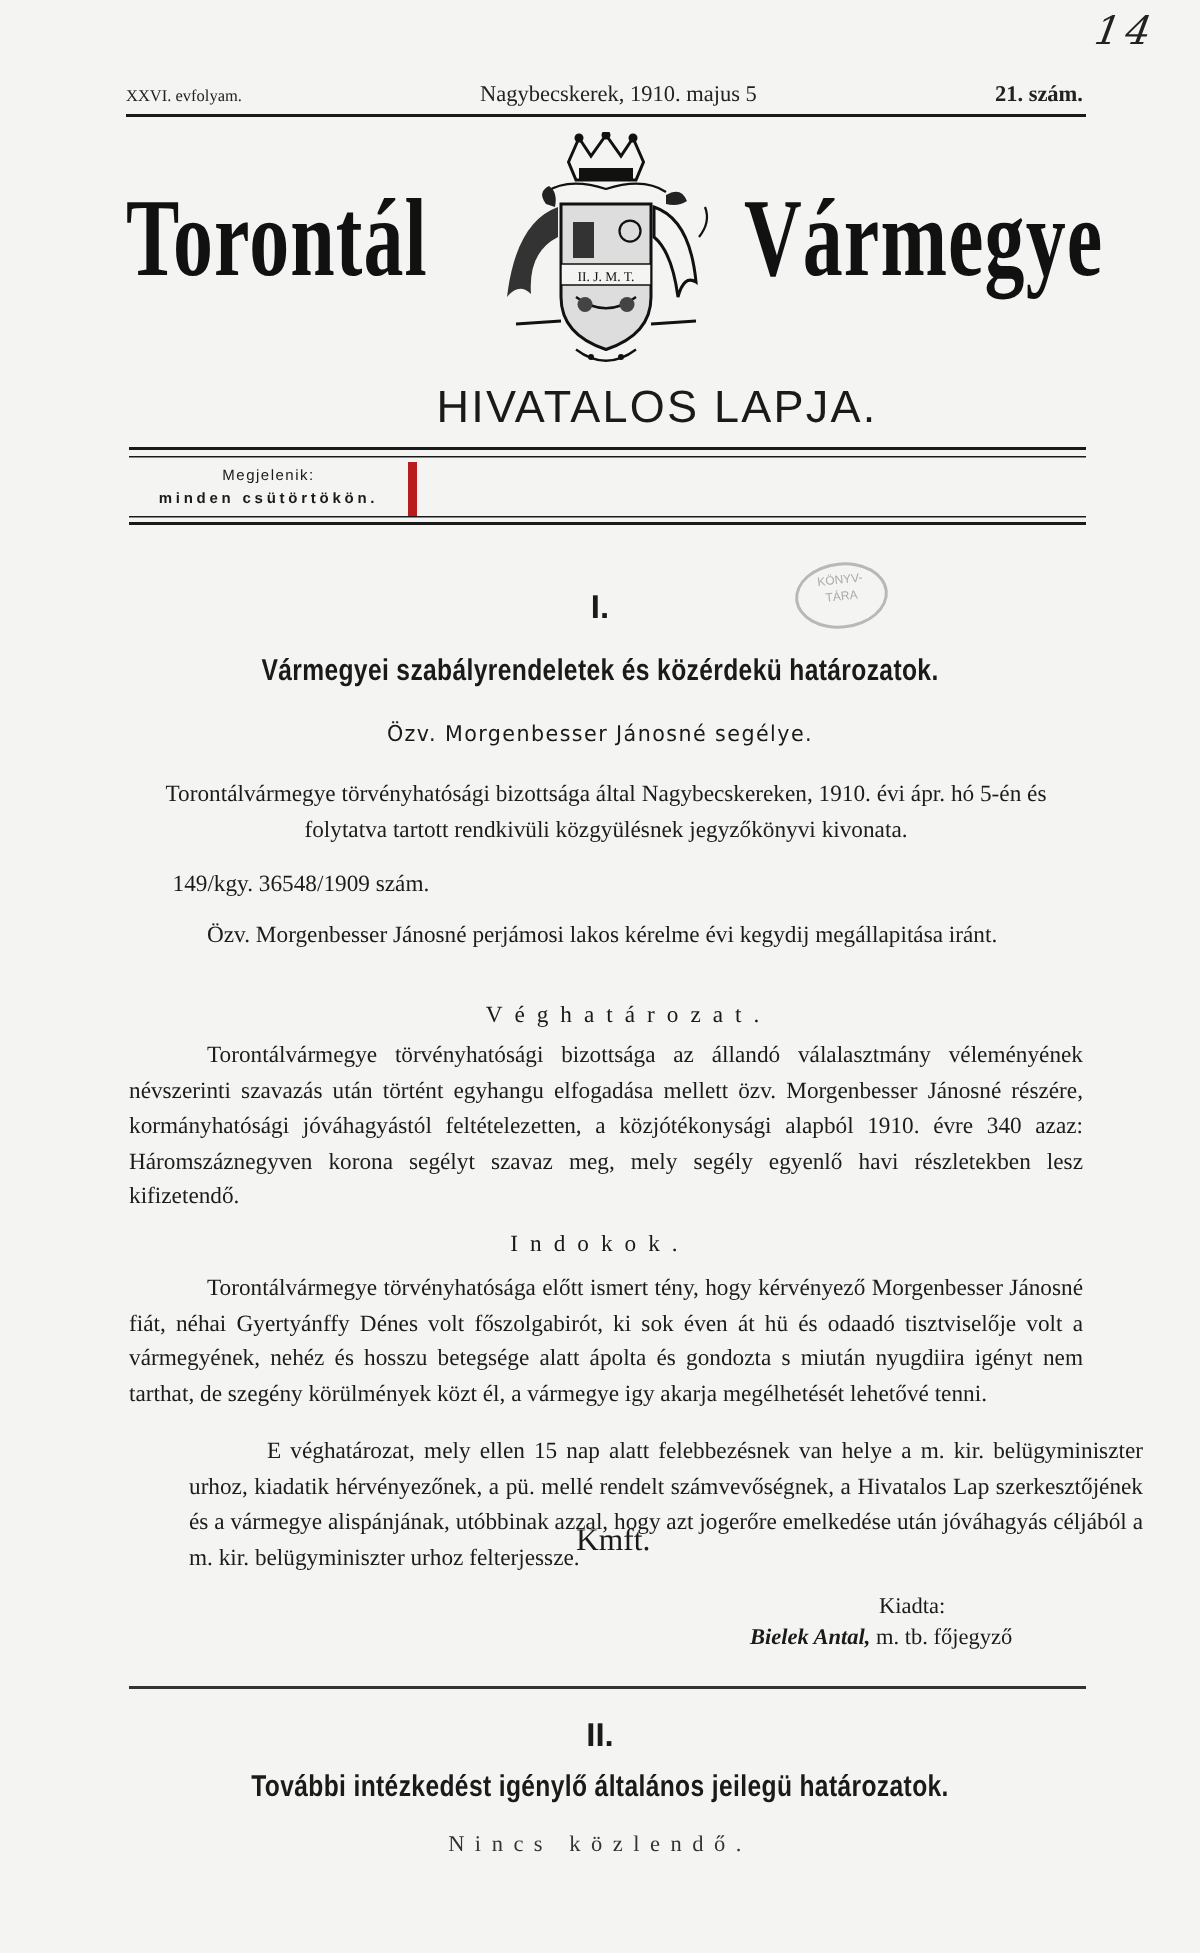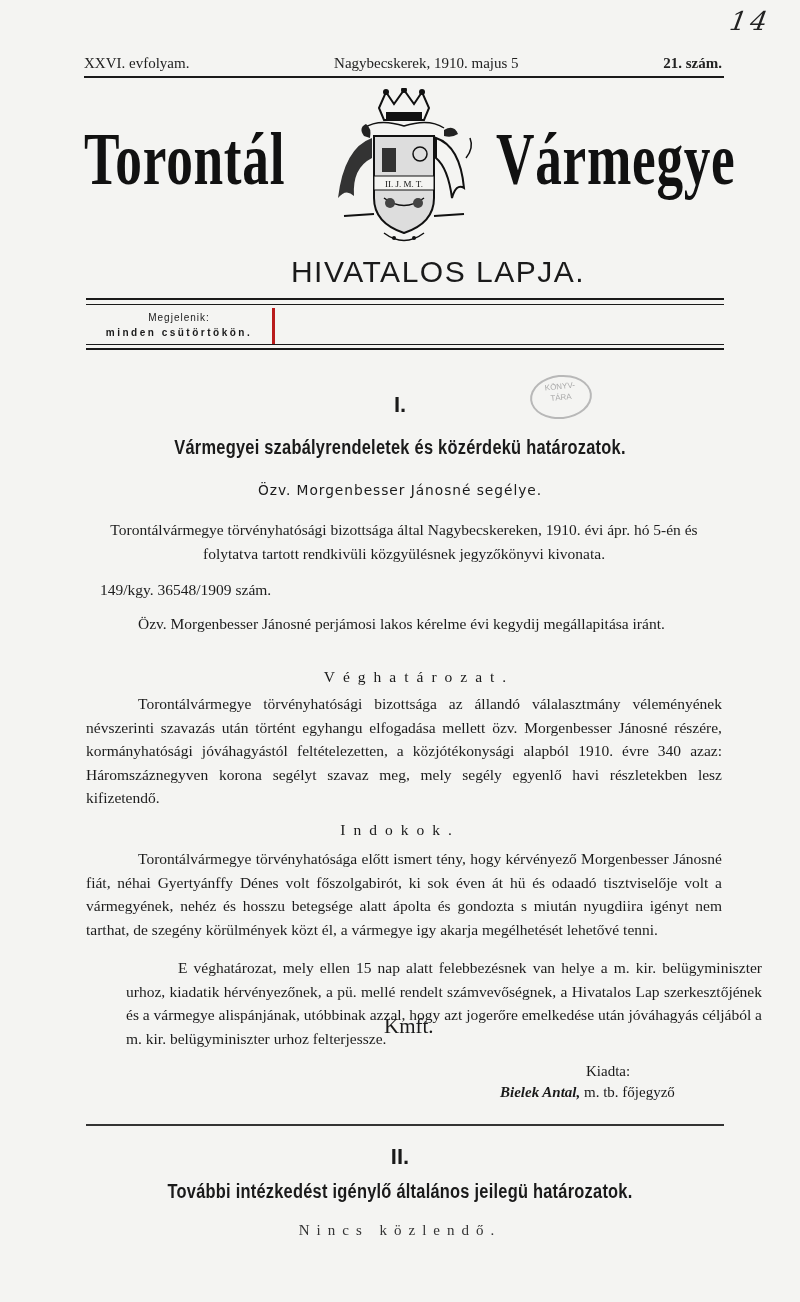--- a/index.html
+++ b/index.html
@@ -15,21 +15,21 @@
     .handwritten {
       left: 730px; top: 6px; font-size: 26px; font-style: italic;
       font-family: "DejaVu Serif", serif; color: #222; letter-spacing: 4px;
       transform: skewX(-10deg);
     }
     .masthead-line {
       left: 84px; top: 55px; width: 638px;
       display: flex; justify-content: space-between; align-items: baseline;
       font-size: 15px; color: #222;
     }
-    .masthead-line .year-vol { font-size: 15px; }
+    .masthead-line .year-vol { font-size: 11px; }
     .masthead-line .issue-no { font-weight: bold; }
     .rule { background: #1a1a1a; }
     .title-row {
       left: 84px; top: 88px; width: 640px; height: 162px;
     }
     .title-word {
       position: absolute; top: 34px;
       font-family: "Liberation Serif", "DejaVu Serif", serif;
       font-weight: bold; font-size: 74px; line-height: 1;
       transform: scaleX(0.72); transform-origin: left top;
@@ -47,21 +47,21 @@
     }
     .info-box {
       left: 86px; top: 308px; width: 636px; height: 36px;
       display: flex;
       font-family: "Liberation Sans", "DejaVu Sans", sans-serif;
     }
     .info-cell {
       flex: 1; text-align: center; font-size: 10px; line-height: 15px;
       padding-top: 2px;
     }
-    .info-cell.c1 { flex: 0 0 186px; border-right: 3px solid #b91c1c; }
+    .info-cell.c1 { flex: 0 0 186px; border-right: 6px solid #b91c1c; }
     .info-cell.c2 { flex: 0 0 268px; border-right: 1px solid #666; }
     .info-cell.c3 { flex: 1; }
     .info-cell .lbl { display: block; letter-spacing: 1px; }
     .info-cell .val { display: block; font-weight: bold; letter-spacing: 1px; }
     .c1 .val { letter-spacing: 2.5px; }
     .c3 .lbl { font-weight: bold; letter-spacing: 0; }
     .c3 .val { font-weight: normal; font-family: "Liberation Serif", serif; letter-spacing: 0; }
     .stamp {
       left: 530px; top: 375px; width: 62px; height: 44px; border-radius: 50%;
       border: 2px solid #b8b8b8; color: #aaa; font-size: 8px;
@@ -171,21 +171,21 @@
   <span>KÖNYV-</span><br>
   <span>TÁRA</span>
 </div>
 
 <div class="abs section-num" style="top:392px;">I.</div>
 <div class="abs section-title" style="top:436px;">Vármegyei szabályrendeletek és közérdekü határozatok.</div>
 <div class="abs item-title">Özv. Morgenbesser Jánosné segélye.</div>
 
 <div class="abs para center" style="top:518px;padding:0 6px;width:624px;">Torontálvármegye törvényhatósági bizottsága által Nagybecskereken, 1910. évi ápr. hó 5-én és folytatva tartott rendkivüli közgyülésnek jegyzőkönyvi kivonata.</div>
 
-<div class="abs para" style="top:578px;left:100px;">149/kgy. 36548/1909 szám.</div>
+<div class="abs para" style="top:578px;left:115px;">149/kgy. 36548/1909 szám.</div>
 
 <div class="abs para indent" style="top:612px;text-indent:52px;">Özv. Morgenbesser Jánosné perjámosi lakos kérelme évi kegydij megállapitása iránt.</div>
 
 <div class="abs spaced-heading" style="top:668px;padding-left:19px;">Véghatározat.</div>
 
 <div class="abs para indent" style="top:692px;">Torontálvármegye törvényhatósági bizottsága az állandó válalasztmány véleményének névszerinti szavazás után történt egyhangu elfogadása mellett özv. Morgenbesser Jánosné részére, kormányhatósági jóváhagyástól feltételezetten, a közjótékonysági alapból 1910. évre 340 azaz: Háromszáznegyven korona segélyt szavaz meg, mely segély egyenlő havi részletekben lesz kifizetendő.</div>
 
 <div class="abs spaced-heading" style="top:821px;">Indokok.</div>
 
 <div class="abs para indent" style="top:847px;">Torontálvármegye törvényhatósága előtt ismert tény, hogy kérvényező Morgenbesser Jánosné fiát, néhai Gyertyánffy Dénes volt főszolgabirót, ki sok éven át hü és odaadó tisztviselője volt a vármegyének, nehéz és hosszu betegsége alatt ápolta és gondozta s miután nyugdiira igényt nem tarthat, de szegény körülmények közt él, a vármegye igy akarja megélhetését lehetővé tenni.</div>

